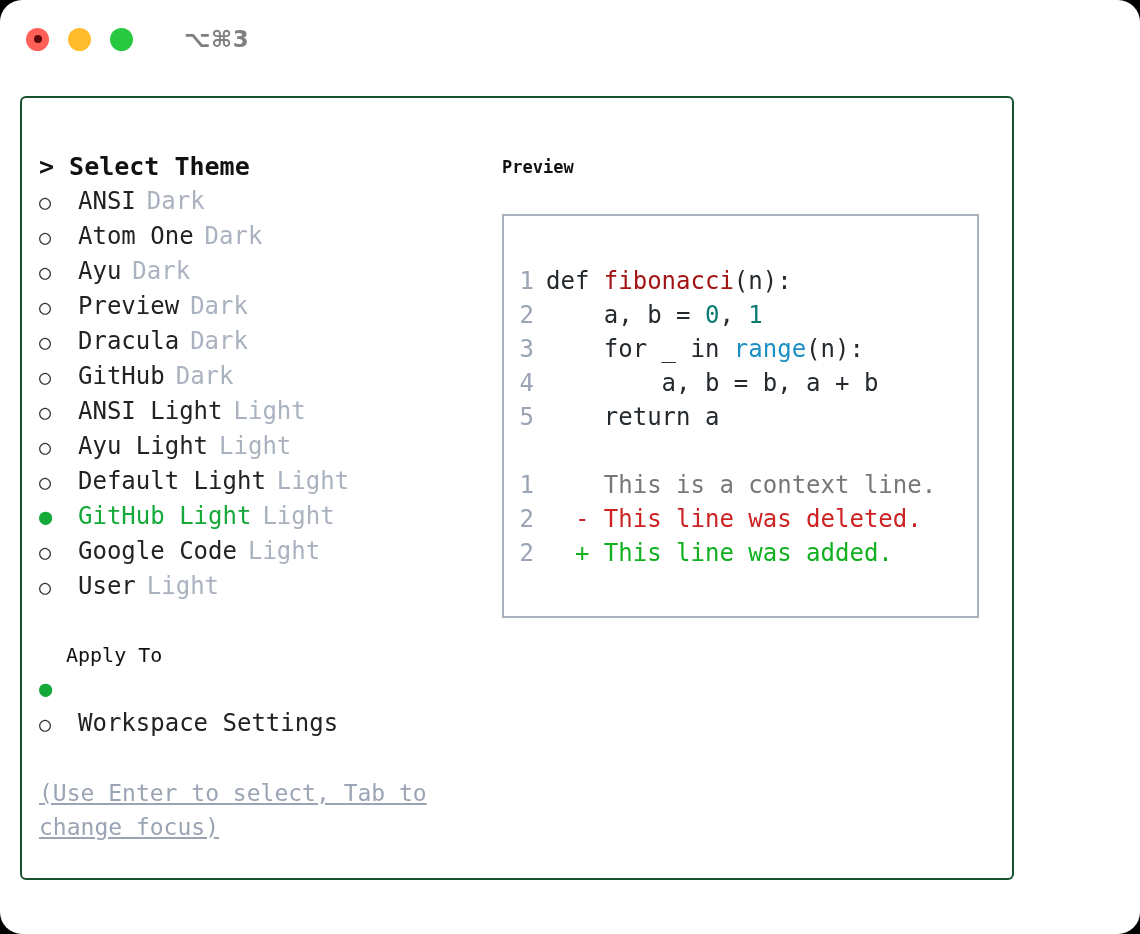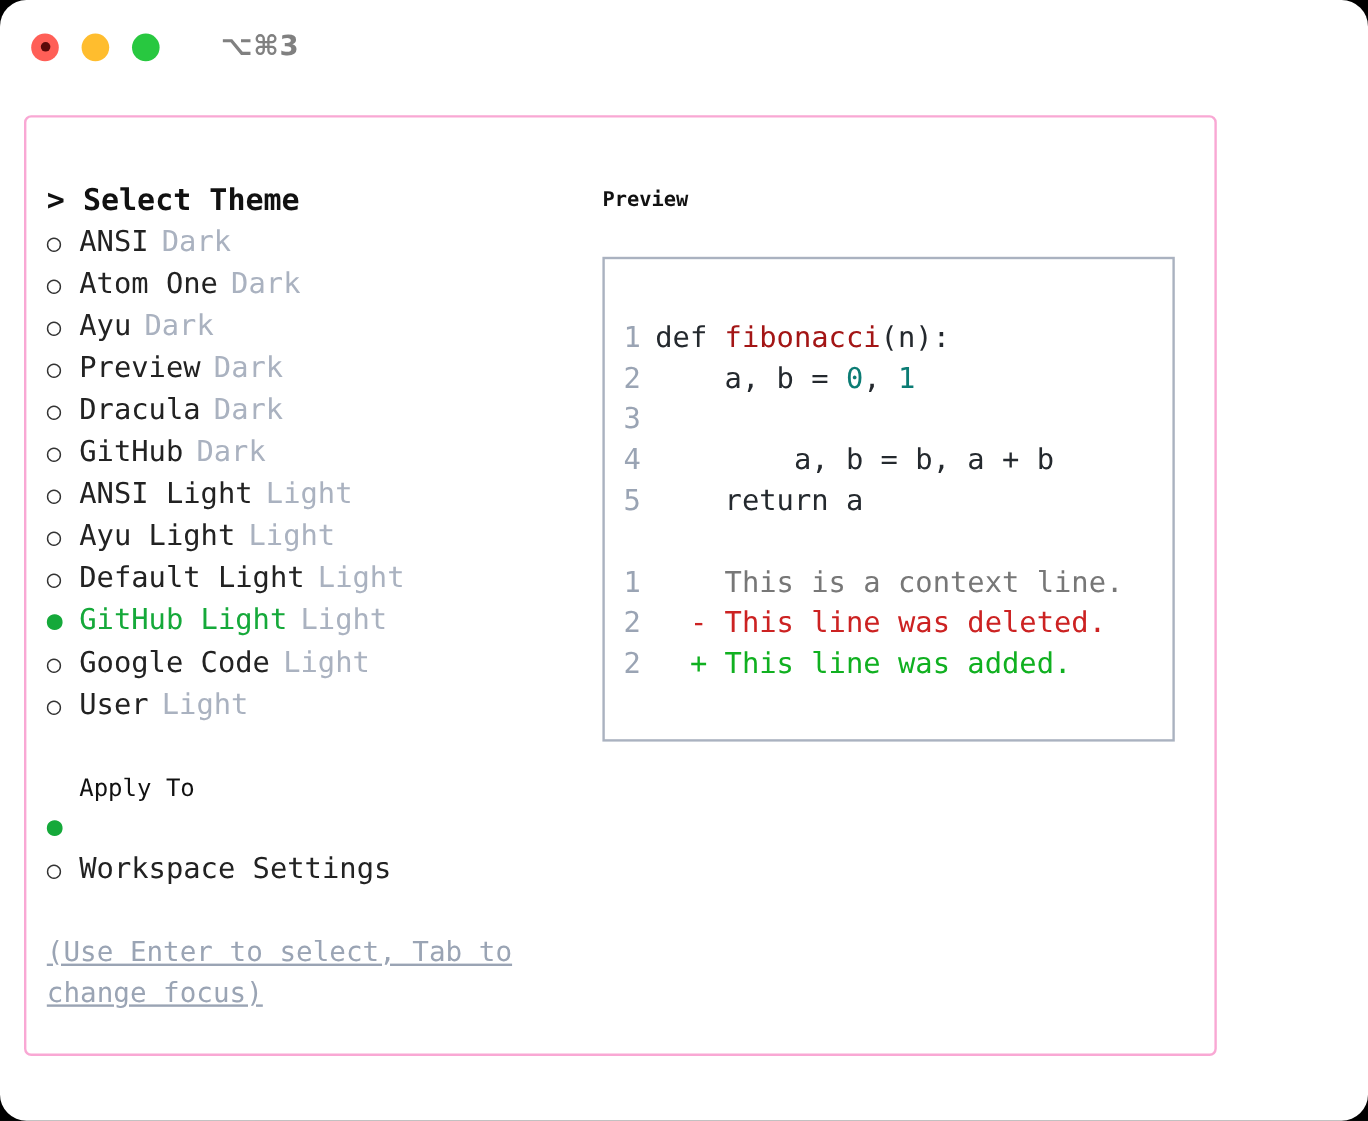--- a/index.html
+++ b/index.html
@@ -66,21 +66,21 @@
     letter-spacing: 0.5px;
   }
 
   
   .panel {
     position: absolute;
     left: 20px;
     top: 96px;
     width: 994px;
     height: 784px;
-    border: 2px solid #f9a8d4;
+    border: 2px solid #14532d;
     border-radius: 6px;
     background: #ffffff;
   }
 
   .panel-inner {
     position: absolute;
     left: 0; top: 0;
     width: 100%; height: 100%;
   }
 
@@ -111,21 +111,21 @@
     display: inline-block;
     width: 27px;
     flex: 0 0 27px;
     color: #333333;
     font-size: 20px;
   }
   .bullet.sel {
     color: #15a93a;
     font-size: 22px;
   }
-  .opt-label { color: #222222; }
+  .opt-label { color: #222222; margin-left: 12px; }
   .opt-row.selected .opt-label { color: #15a93a; }
   .opt-tag {
     color: #aab2c0;
     margin-left: 11px;
   }
 
   .subsection {
     margin-top: 34px;
   }
   .subsection-title {
@@ -238,21 +238,21 @@
         <div class="hint">(Use Enter to select, Tab to change focus)</div>
       </div>
 
       <div class="right-col">
         <div class="preview-title">Preview</div>
 
         <div class="preview-box">
           <div id="code-block">
               <div class="code-line"><span class="ln">1</span><span class="code-text"><span>def </span><span class="tok-fn">fibonacci</span><span>(n):</span></span></div>
               <div class="code-line"><span class="ln">2</span><span class="code-text"><span>    a, b = </span><span class="tok-num">0</span><span>, </span><span class="tok-num">1</span></span></div>
-              <div class="code-line"><span class="ln">3</span></div>
+              <div class="code-line"><span class="ln">3</span><span class="code-text"><span>    for _ in </span><span class="tok-bi">range</span><span>(n):</span></span></div>
               <div class="code-line"><span class="ln">4</span><span class="code-text"><span>        a, b = b, a + b</span></span></div>
               <div class="code-line"><span class="ln">5</span><span class="code-text"><span>    return a</span></span></div>
             </div>
           <div class="gap"></div>
           <div id="diff-block">
               <div class="code-line"><span class="ln">1</span><span class="diff-ctx">    </span><span class="diff-ctx">This is a context line.</span></div>
               <div class="code-line"><span class="ln">2</span><span class="diff-del">  - </span><span class="diff-del">This line was deleted.</span></div>
               <div class="code-line"><span class="ln">2</span><span class="diff-add">  + </span><span class="diff-add">This line was added.</span></div>
             </div>
         </div>

